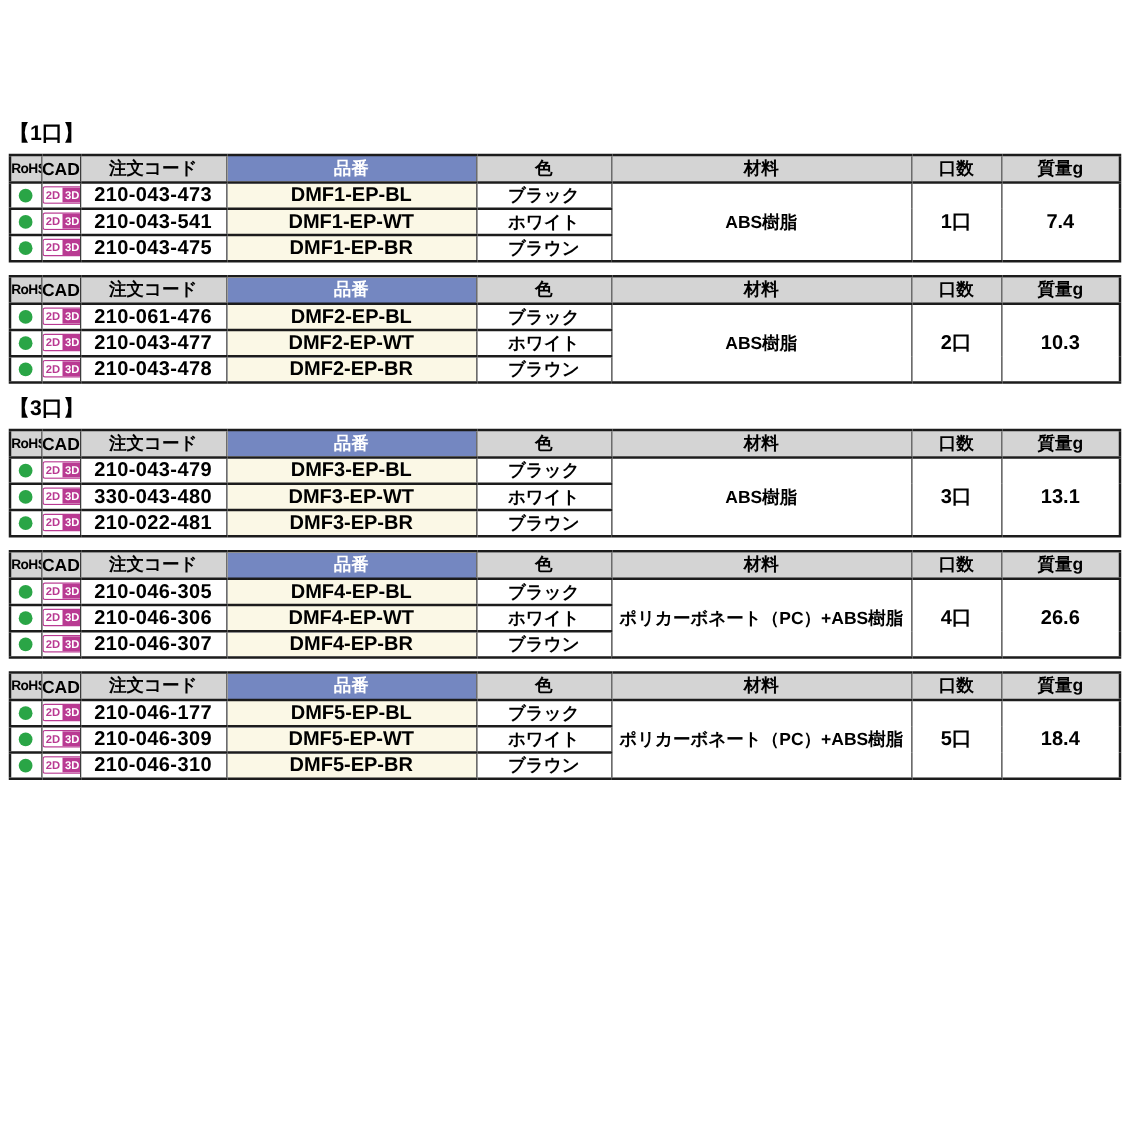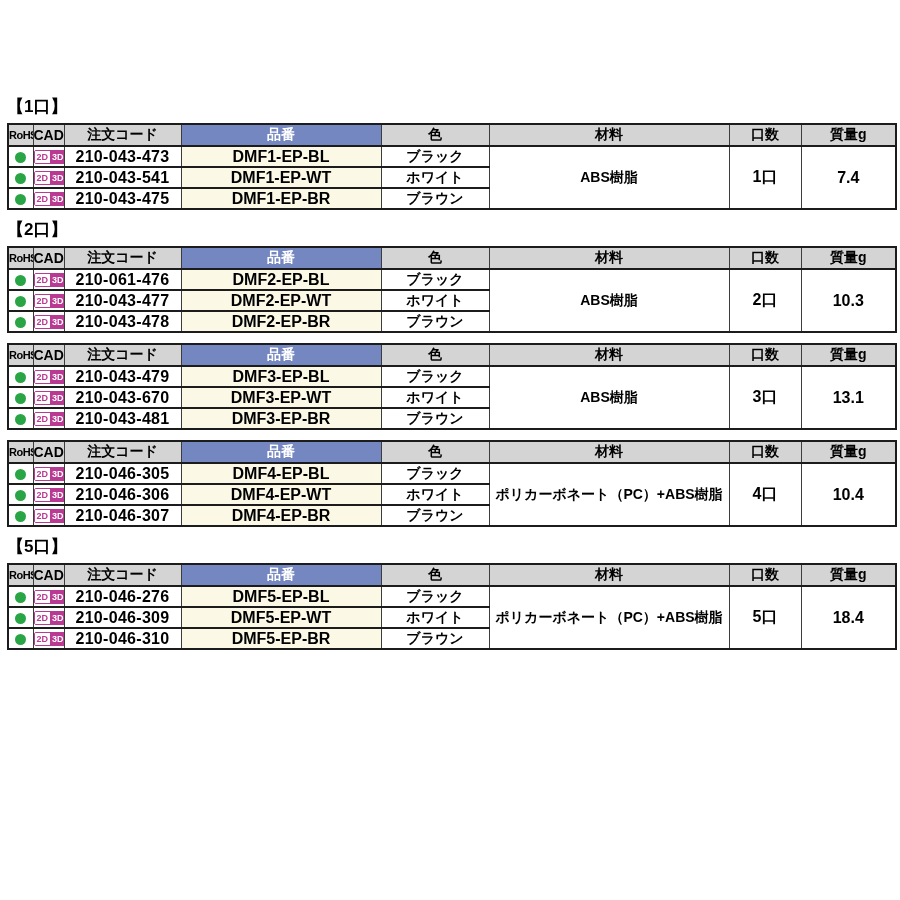--- a/index.html
+++ b/index.html
@@ -143,21 +143,20 @@
               </span></td>
     <td class="td-code">210-043-475</td>
     <td class="td-part">DMF1-EP-BR</td>
     <td class="td-color">ブラウン</td>
   </tr>
 </tbody>
     </table>
   </section>
 
   <section class="block">
-    <h2 class="block-title">【2口】</h2>
     <table class="spec-table">
       <colgroup>
         <col class="c-rohs">
           <col class="c-cad">
           <col class="c-code">
           <col class="c-part">
         <col class="c-color">
           <col class="c-material">
           <col class="c-ports">
           <col class="c-mass">
@@ -202,20 +201,86 @@
   </tr>
 
   <tr>
     <td class="td-rohs"><span class="rohs-dot"></span></td>
     <td class="td-cad"><span class="cad-badge">
                 <span class="cad-2d">2D</span>
                 <span class="cad-3d">3D</span>
               </span></td>
     <td class="td-code">210-043-478</td>
     <td class="td-part">DMF2-EP-BR</td>
+    <td class="td-color">ブラウン</td>
+  </tr>
+</tbody>
+    </table>
+  </section>
+
+  <section class="block">
+    <h2 class="block-title">【3口】</h2>
+    <table class="spec-table">
+      <colgroup>
+        <col class="c-rohs">
+          <col class="c-cad">
+          <col class="c-code">
+          <col class="c-part">
+        <col class="c-color">
+          <col class="c-material">
+          <col class="c-ports">
+          <col class="c-mass">
+      </colgroup>
+      <thead>
+        <tr>
+          <th class="th-rohs">RoHS</th>
+          <th class="th-cad">CAD</th>
+          <th class="th-code">注文コード</th>
+          <th class="th-part">品番</th>
+          <th class="th-color">色</th>
+          <th class="th-material">材料</th>
+          <th class="th-ports">口数</th>
+          <th class="th-mass">質量g</th>
+        </tr>
+      </thead>
+      <tbody>
+  <tr>
+    <td class="td-rohs"><span class="rohs-dot"></span></td>
+    <td class="td-cad"><span class="cad-badge">
+                <span class="cad-2d">2D</span>
+                <span class="cad-3d">3D</span>
+              </span></td>
+    <td class="td-code">210-043-479</td>
+    <td class="td-part">DMF3-EP-BL</td>
+    <td class="td-color">ブラック</td>
+
+  <td class="td-material" rowspan="3">ABS樹脂</td>
+  <td class="td-ports" rowspan="3">3口</td>
+  <td class="td-mass" rowspan="3">13.1</td>
+</tr>
+
+  <tr>
+    <td class="td-rohs"><span class="rohs-dot"></span></td>
+    <td class="td-cad"><span class="cad-badge">
+                <span class="cad-2d">2D</span>
+                <span class="cad-3d">3D</span>
+              </span></td>
+    <td class="td-code">330-043-480</td>
+    <td class="td-part">DMF3-EP-WT</td>
+    <td class="td-color">ホワイト</td>
+  </tr>
+
+  <tr>
+    <td class="td-rohs"><span class="rohs-dot"></span></td>
+    <td class="td-cad"><span class="cad-badge">
+                <span class="cad-2d">2D</span>
+                <span class="cad-3d">3D</span>
+              </span></td>
+    <td class="td-code">210-022-481</td>
+    <td class="td-part">DMF3-EP-BR</td>
     <td class="td-color">ブラウン</td>
   </tr>
 </tbody>
     </table>
   </section>
 
   <section class="block">
     <table class="spec-table">
       <colgroup>
         <col class="c-rohs">
@@ -239,48 +304,48 @@
           <th class="th-mass">質量g</th>
         </tr>
       </thead>
       <tbody>
   <tr>
     <td class="td-rohs"><span class="rohs-dot"></span></td>
     <td class="td-cad"><span class="cad-badge">
                 <span class="cad-2d">2D</span>
                 <span class="cad-3d">3D</span>
               </span></td>
-    <td class="td-code">210-043-479</td>
-    <td class="td-part">DMF3-EP-BL</td>
+    <td class="td-code">210-046-305</td>
+    <td class="td-part">DMF4-EP-BL</td>
     <td class="td-color">ブラック</td>
 
-  <td class="td-material" rowspan="3">ABS樹脂</td>
-  <td class="td-ports" rowspan="3">3口</td>
-  <td class="td-mass" rowspan="3">13.1</td>
+  <td class="td-material" rowspan="3">ポリカーボネート（PC）+ABS樹脂</td>
+  <td class="td-ports" rowspan="3">4口</td>
+  <td class="td-mass" rowspan="3">26.6</td>
 </tr>
 
   <tr>
     <td class="td-rohs"><span class="rohs-dot"></span></td>
     <td class="td-cad"><span class="cad-badge">
                 <span class="cad-2d">2D</span>
                 <span class="cad-3d">3D</span>
               </span></td>
-    <td class="td-code">210-043-670</td>
-    <td class="td-part">DMF3-EP-WT</td>
+    <td class="td-code">210-046-306</td>
+    <td class="td-part">DMF4-EP-WT</td>
     <td class="td-color">ホワイト</td>
   </tr>
 
   <tr>
     <td class="td-rohs"><span class="rohs-dot"></span></td>
     <td class="td-cad"><span class="cad-badge">
                 <span class="cad-2d">2D</span>
                 <span class="cad-3d">3D</span>
               </span></td>
-    <td class="td-code">210-043-481</td>
-    <td class="td-part">DMF3-EP-BR</td>
+    <td class="td-code">210-046-307</td>
+    <td class="td-part">DMF4-EP-BR</td>
     <td class="td-color">ブラウン</td>
   </tr>
 </tbody>
     </table>
   </section>
 
   <section class="block">
     <table class="spec-table">
       <colgroup>
         <col class="c-rohs">
@@ -304,87 +369,21 @@
           <th class="th-mass">質量g</th>
         </tr>
       </thead>
       <tbody>
   <tr>
     <td class="td-rohs"><span class="rohs-dot"></span></td>
     <td class="td-cad"><span class="cad-badge">
                 <span class="cad-2d">2D</span>
                 <span class="cad-3d">3D</span>
               </span></td>
-    <td class="td-code">210-046-305</td>
-    <td class="td-part">DMF4-EP-BL</td>
-    <td class="td-color">ブラック</td>
-
-  <td class="td-material" rowspan="3">ポリカーボネート（PC）+ABS樹脂</td>
-  <td class="td-ports" rowspan="3">4口</td>
-  <td class="td-mass" rowspan="3">10.4</td>
-</tr>
-
-  <tr>
-    <td class="td-rohs"><span class="rohs-dot"></span></td>
-    <td class="td-cad"><span class="cad-badge">
-                <span class="cad-2d">2D</span>
-                <span class="cad-3d">3D</span>
-              </span></td>
-    <td class="td-code">210-046-306</td>
-    <td class="td-part">DMF4-EP-WT</td>
-    <td class="td-color">ホワイト</td>
-  </tr>
-
-  <tr>
-    <td class="td-rohs"><span class="rohs-dot"></span></td>
-    <td class="td-cad"><span class="cad-badge">
-                <span class="cad-2d">2D</span>
-                <span class="cad-3d">3D</span>
-              </span></td>
-    <td class="td-code">210-046-307</td>
-    <td class="td-part">DMF4-EP-BR</td>
-    <td class="td-color">ブラウン</td>
-  </tr>
-</tbody>
-    </table>
-  </section>
-
-  <section class="block">
-    <h2 class="block-title">【5口】</h2>
-    <table class="spec-table">
-      <colgroup>
-        <col class="c-rohs">
-          <col class="c-cad">
-          <col class="c-code">
-          <col class="c-part">
-        <col class="c-color">
-          <col class="c-material">
-          <col class="c-ports">
-          <col class="c-mass">
-      </colgroup>
-      <thead>
-        <tr>
-          <th class="th-rohs">RoHS</th>
-          <th class="th-cad">CAD</th>
-          <th class="th-code">注文コード</th>
-          <th class="th-part">品番</th>
-          <th class="th-color">色</th>
-          <th class="th-material">材料</th>
-          <th class="th-ports">口数</th>
-          <th class="th-mass">質量g</th>
-        </tr>
-      </thead>
-      <tbody>
-  <tr>
-    <td class="td-rohs"><span class="rohs-dot"></span></td>
-    <td class="td-cad"><span class="cad-badge">
-                <span class="cad-2d">2D</span>
-                <span class="cad-3d">3D</span>
-              </span></td>
-    <td class="td-code">210-046-276</td>
+    <td class="td-code">210-046-177</td>
     <td class="td-part">DMF5-EP-BL</td>
     <td class="td-color">ブラック</td>
 
   <td class="td-material" rowspan="3">ポリカーボネート（PC）+ABS樹脂</td>
   <td class="td-ports" rowspan="3">5口</td>
   <td class="td-mass" rowspan="3">18.4</td>
 </tr>
 
   <tr>
     <td class="td-rohs"><span class="rohs-dot"></span></td>

